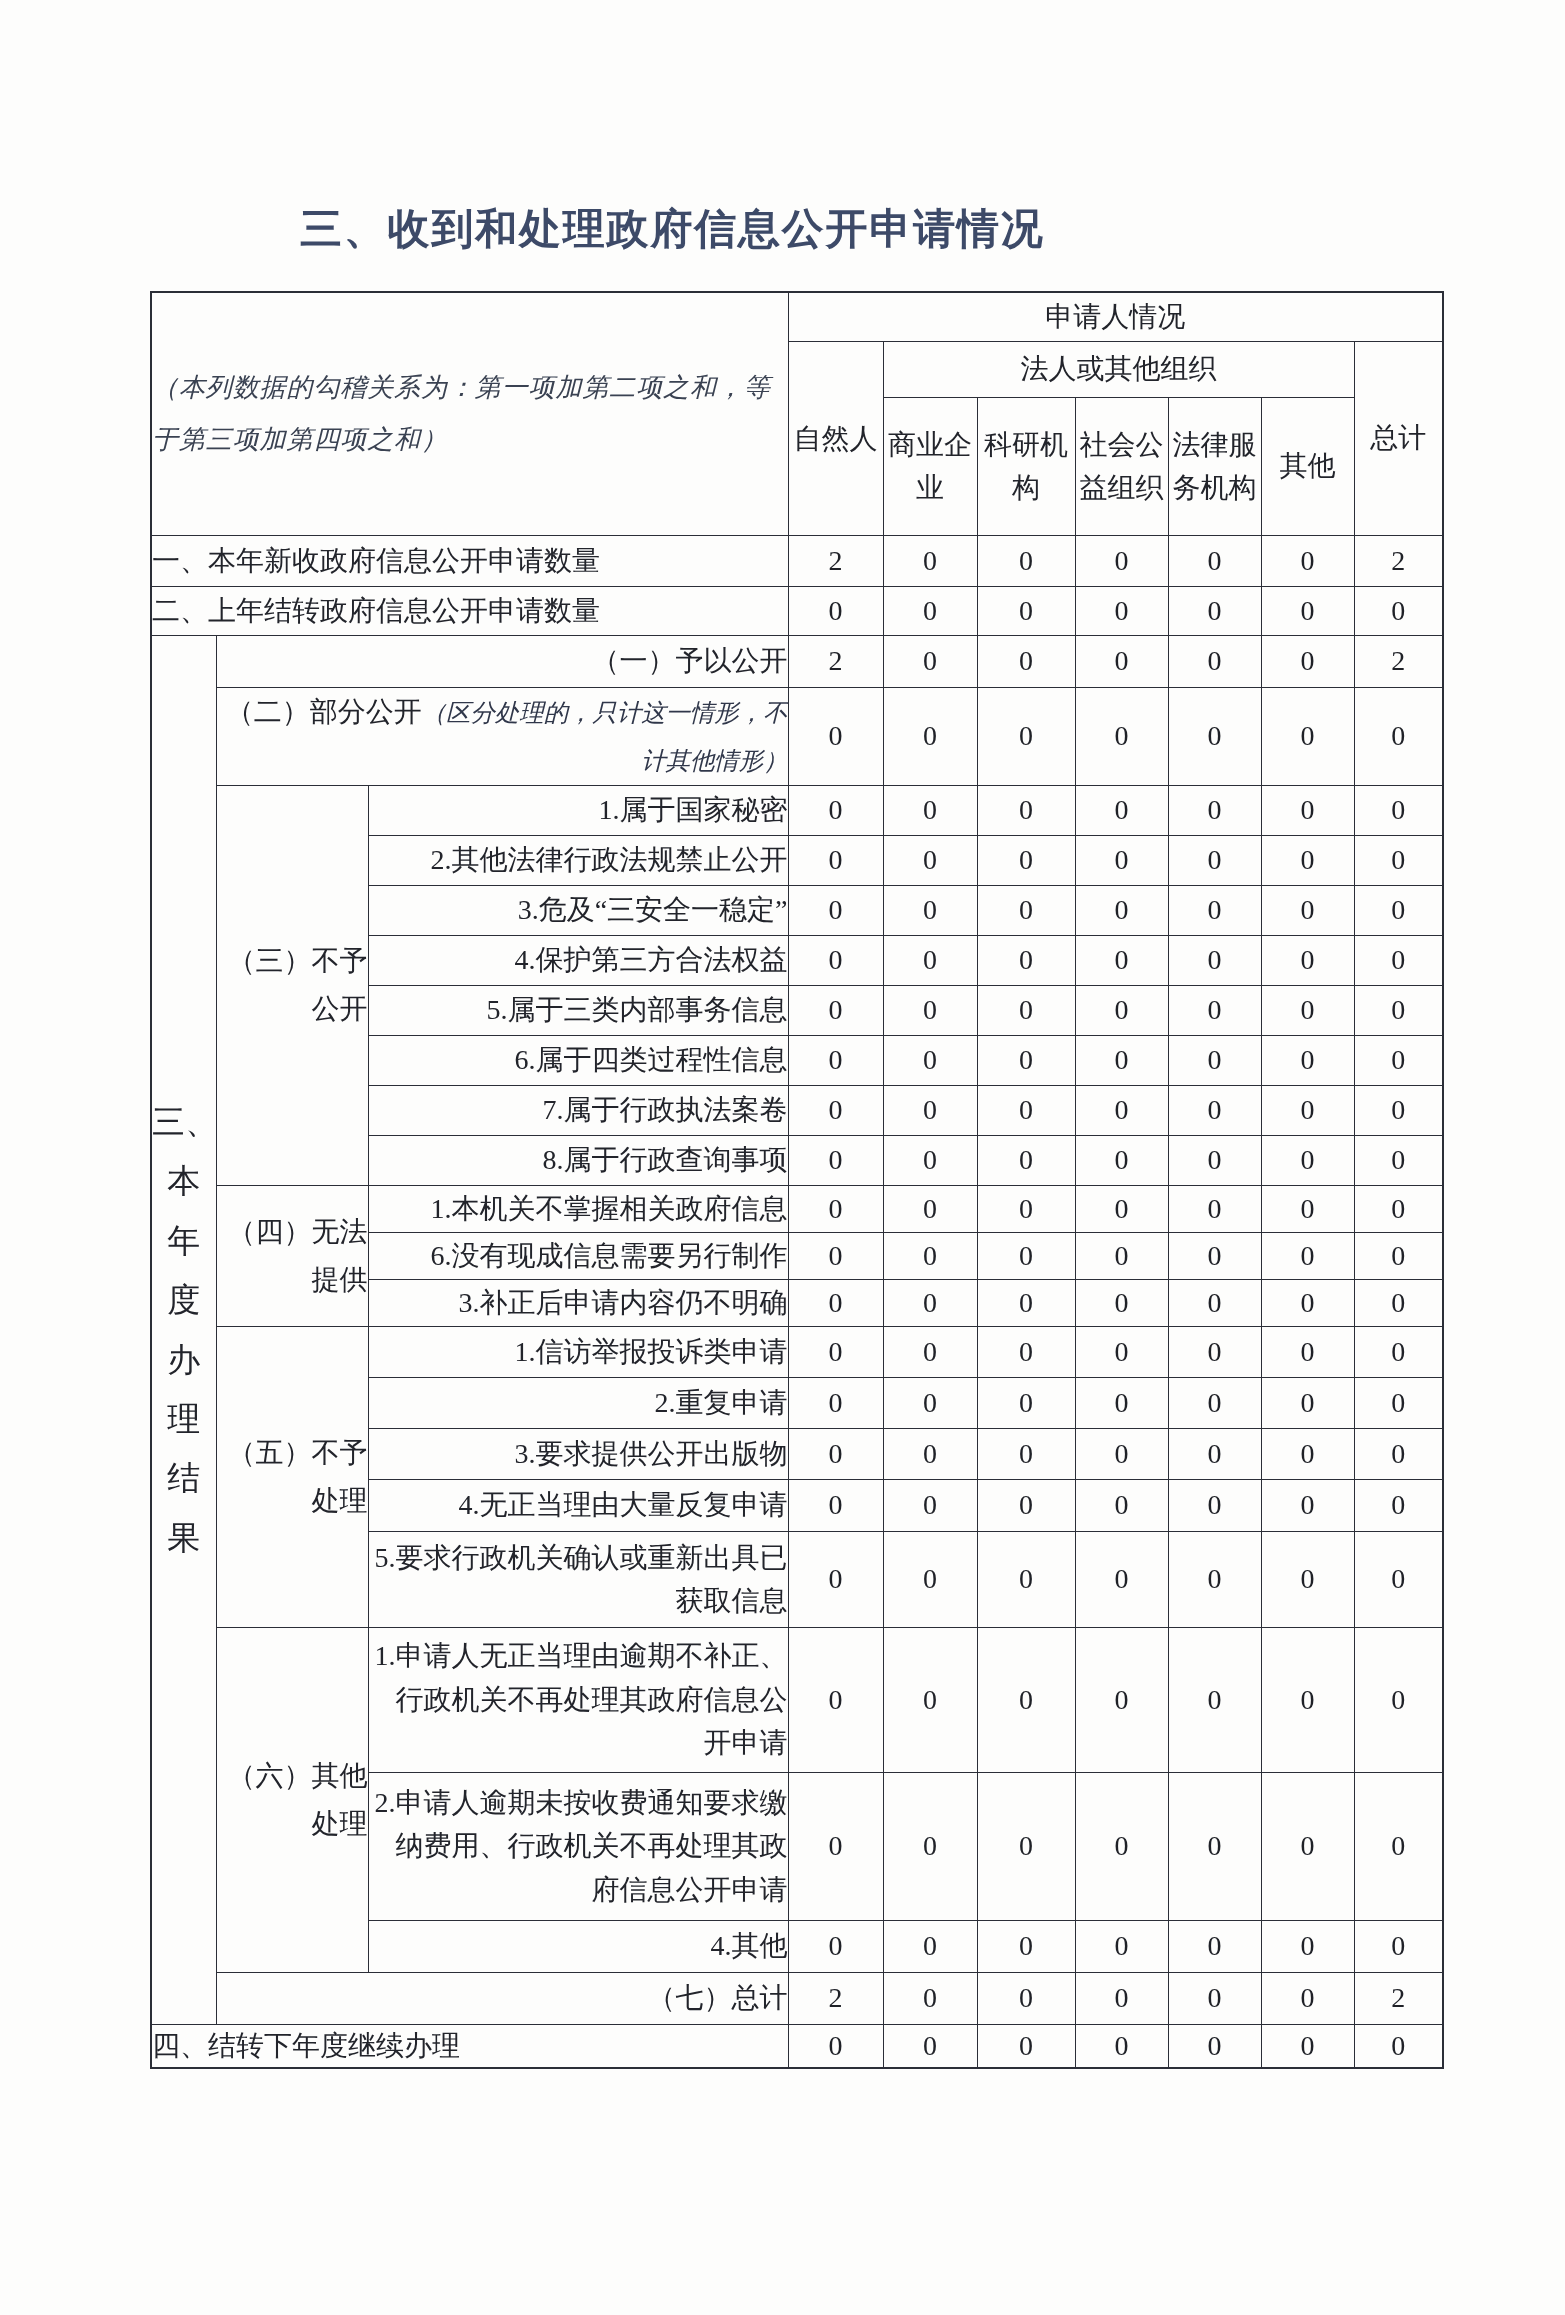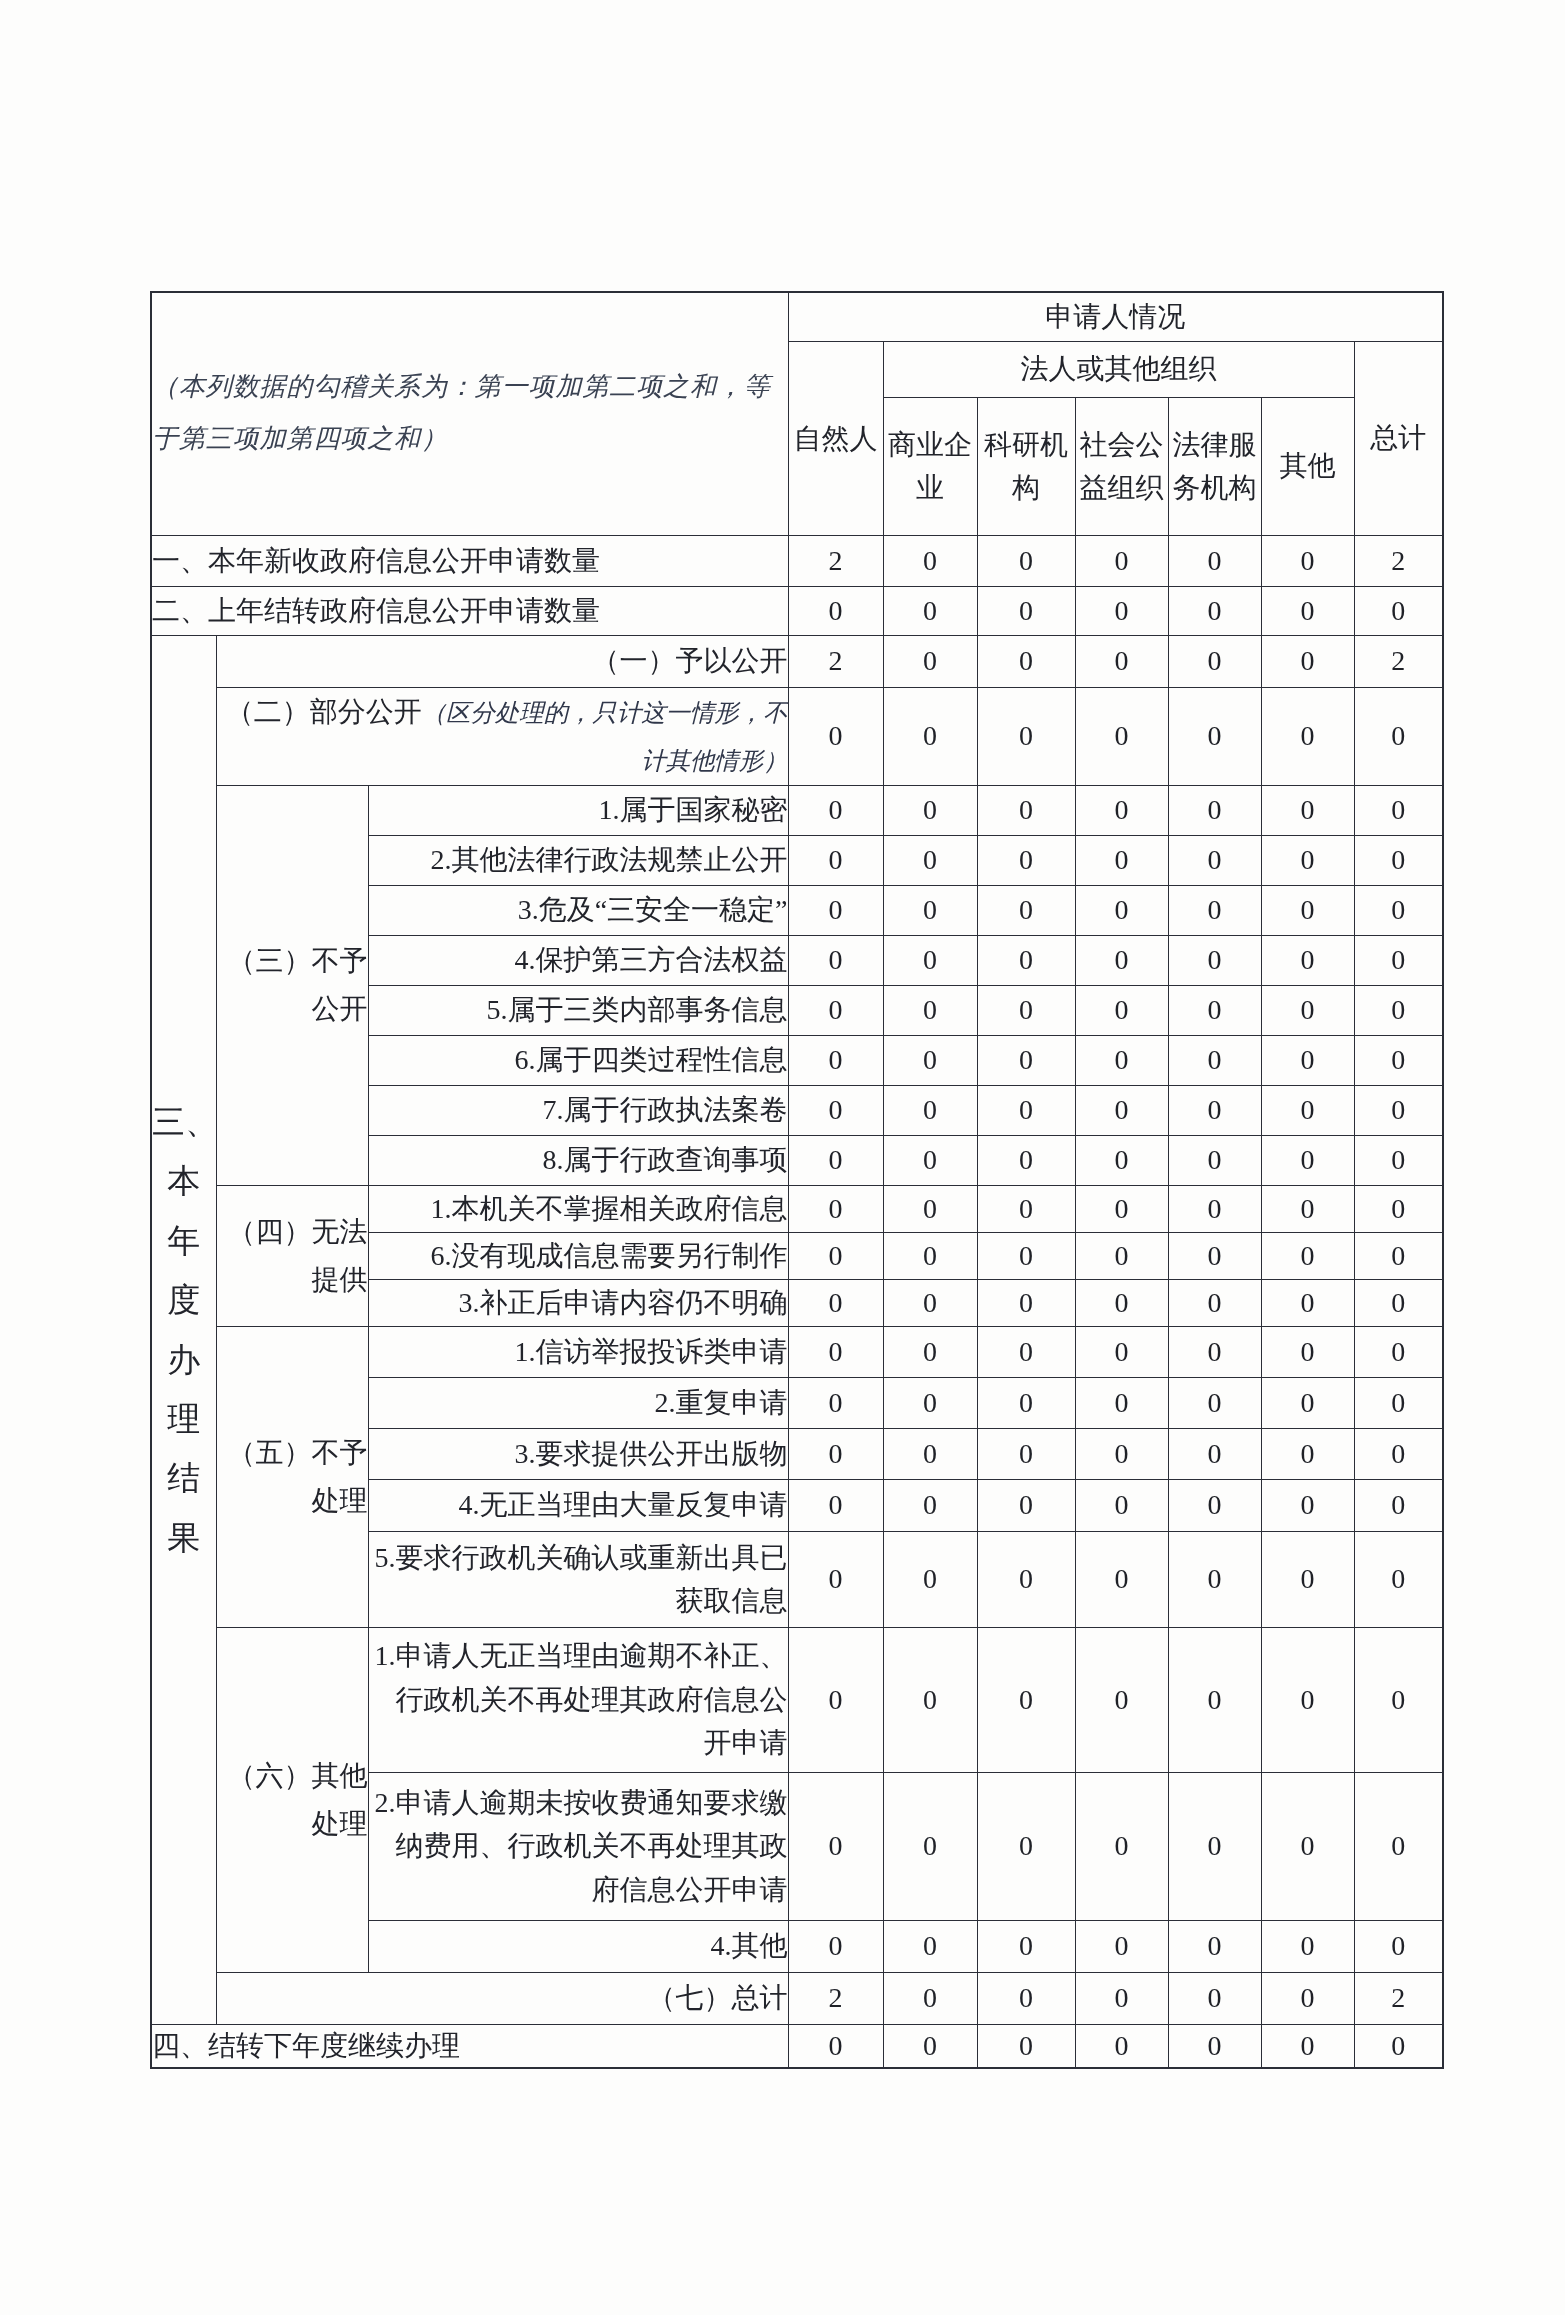--- a/index.html
+++ b/index.html
@@ -41,21 +41,21 @@
     color:#22242b;
     line-height:1.55;
     padding:3.6px 11px;
   }
   th.hdr-narrow { padding:3.6px 12.7px; }
   th.hdr-vert { padding:3.6px 31px; line-height:1.75; }
   td.note-cell {
     padding:9px 27px 9px 34px;
     font-size:26px;
     font-style:italic;
-    font-family:Liberation Mono, monospace;
+    font-family:Liberation Serif, serif;
     color:#3a4252;
     line-height:2.0;
     letter-spacing:0.9px;
     vertical-align:middle;
   }
   td.row-label {
     font-size:28px;
     text-align:left;
     padding:3.6px 7.2px 3.6px 33px;
     line-height:1.5;
@@ -93,20 +93,21 @@
     text-align:center;
     color:#1f2127;
     padding:1.8px 3.6px;
   }
 </style>
 </head>
 <body>
 
 <div class="page">
 
+  <div class="doc-title">三、收到和处理政府信息公开申请情况</div>
 
   <table class="report">
     <colgroup>
       <col style="width:65px">
         <col style="width:152px">
         <col style="width:420px">
       <col style="width:95px">
         <col style="width:94px">
         <col style="width:98px">
       <col style="width:93px">

